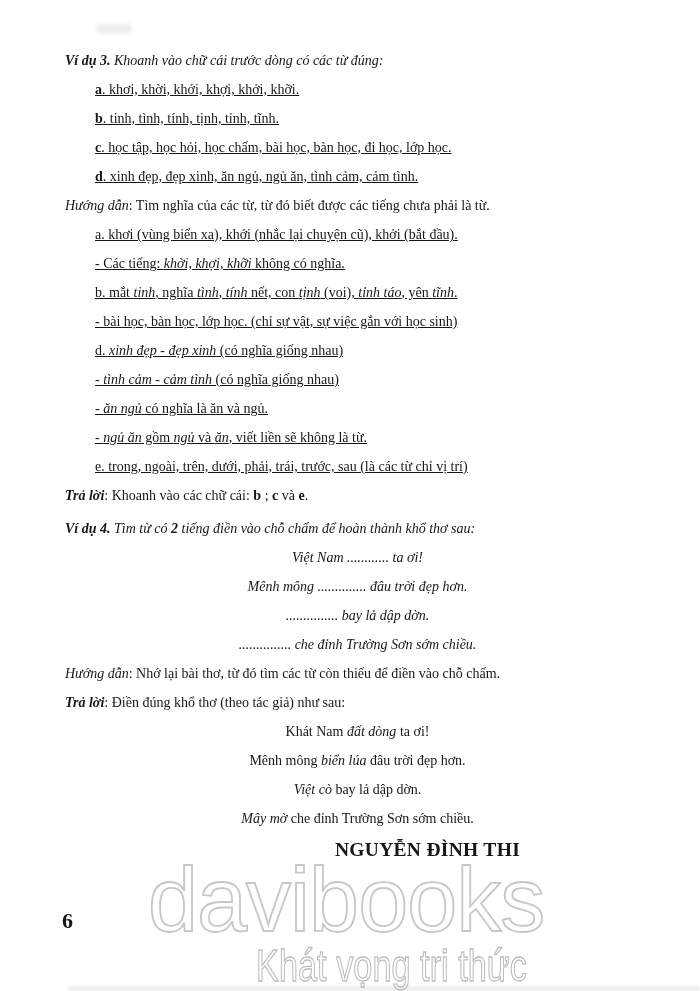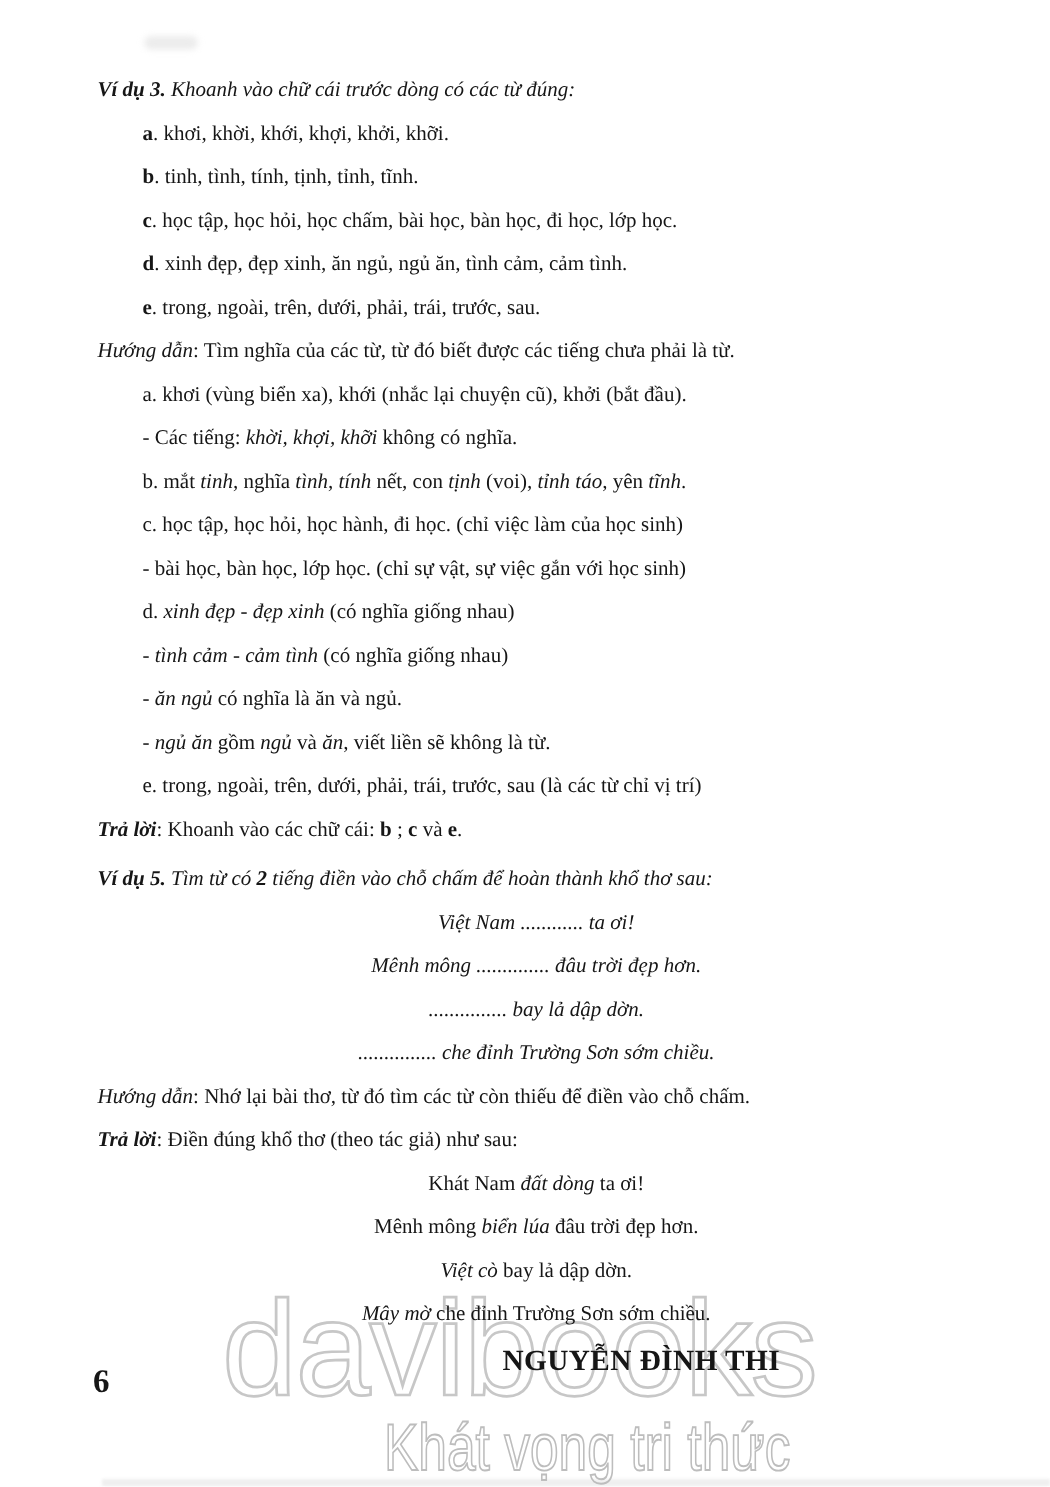--- a/index.html
+++ b/index.html
@@ -15,21 +15,21 @@
     position:absolute;
     left:65px;top:46px;right:50px;
     z-index:2;
   }
   p.line{
     margin:0;
     font-size:14px;
     line-height:29px;
     white-space:nowrap;
   }
-  p.ind{padding-left:30px;}
+  p.ind{padding-left:30px;text-decoration:underline;}
   p.ctr{text-align:center;padding-left:0;}
   p.author{
     text-align:center;
     transform:translateX(70px);
     font-size:19.5px;
     letter-spacing:0.3px;
     margin-top:2px;
   }
   p.mt{margin-top:4px;}
   .s-r{font-style:normal;font-weight:normal;}
@@ -100,34 +100,32 @@
   <div class="wm-brand">davibooks</div>
   <div class="wm-slogan">Khát vọng tri thức</div>
 </div>
 
 <div class="content" id="doc-content">
     <p class="line"><span class="s-bi">Ví dụ 3.</span><span class="s-i"> Khoanh vào chữ cái trước dòng có các từ đúng:</span></p>
     <p class="line ind"><span class="s-b">a</span><span class="s-r">. khơi, khời, khới, khợi, khởi, khỡi.</span></p>
     <p class="line ind"><span class="s-b">b</span><span class="s-r">. tinh, tình, tính, tịnh, tỉnh, tĩnh.</span></p>
     <p class="line ind"><span class="s-b">c</span><span class="s-r">. học tập, học hỏi, học chấm, bài học, bàn học, đi học, lớp học.</span></p>
     <p class="line ind"><span class="s-b">d</span><span class="s-r">. xinh đẹp, đẹp xinh, ăn ngủ, ngủ ăn, tình cảm, cảm tình.</span></p>
-    <p class="line ind"><span class="s-b">e</span><span class="s-r">. trong, ngoài, trên, dưới, phải, trái, trước, sau.</span></p>
     <p class="line"><span class="s-i">Hướng dẫn</span><span class="s-r">: Tìm nghĩa của các từ, từ đó biết được các tiếng chưa phải là từ.</span></p>
     <p class="line ind"><span class="s-r">a. khơi (vùng biển xa), khới (nhắc lại chuyện cũ), khởi (bắt đầu).</span></p>
     <p class="line ind"><span class="s-r">- Các tiếng: </span><span class="s-i">khời, khợi, khỡi</span><span class="s-r"> không có nghĩa.</span></p>
     <p class="line ind"><span class="s-r">b. mắt </span><span class="s-i">tinh</span><span class="s-r">, nghĩa </span><span class="s-i">tình</span><span class="s-r">, </span><span class="s-i">tính</span><span class="s-r"> nết, con </span><span class="s-i">tịnh</span><span class="s-r"> (voi), </span><span class="s-i">tỉnh táo</span><span class="s-r">, yên </span><span class="s-i">tĩnh</span><span class="s-r">.</span></p>
-    <p class="line ind"><span class="s-r">c. học tập, học hỏi, học hành, đi học. (chỉ việc làm của học sinh)</span></p>
     <p class="line ind"><span class="s-r">- bài học, bàn học, lớp học. (chỉ sự vật, sự việc gắn với học sinh)</span></p>
     <p class="line ind"><span class="s-r">d. </span><span class="s-i">xinh đẹp - đẹp xinh</span><span class="s-r"> (có nghĩa giống nhau)</span></p>
     <p class="line ind"><span class="s-r">- </span><span class="s-i">tình cảm - cảm tình</span><span class="s-r"> (có nghĩa giống nhau)</span></p>
     <p class="line ind"><span class="s-r">- </span><span class="s-i">ăn ngủ</span><span class="s-r"> có nghĩa là ăn và ngủ.</span></p>
     <p class="line ind"><span class="s-r">- </span><span class="s-i">ngủ ăn</span><span class="s-r"> gồm </span><span class="s-i">ngủ</span><span class="s-r"> và </span><span class="s-i">ăn</span><span class="s-r">, viết liền sẽ không là từ.</span></p>
     <p class="line ind"><span class="s-r">e. trong, ngoài, trên, dưới, phải, trái, trước, sau (là các từ chỉ vị trí)</span></p>
     <p class="line"><span class="s-bi">Trả lời</span><span class="s-r">: Khoanh vào các chữ cái: </span><span class="s-b">b</span><span class="s-r"> ; </span><span class="s-b">c</span><span class="s-r"> và </span><span class="s-b">e</span><span class="s-r">.</span></p>
-    <p class="line mt"><span class="s-bi">Ví dụ 5.</span><span class="s-i"> Tìm từ có </span><span class="s-bi">2</span><span class="s-i"> tiếng điền vào chỗ chấm để hoàn thành khổ thơ sau:</span></p>
+    <p class="line mt"><span class="s-bi">Ví dụ 4.</span><span class="s-i"> Tìm từ có </span><span class="s-bi">2</span><span class="s-i"> tiếng điền vào chỗ chấm để hoàn thành khổ thơ sau:</span></p>
     <p class="line ctr"><span class="s-i">Việt Nam ............ ta ơi!</span></p>
     <p class="line ctr"><span class="s-i">Mênh mông .............. đâu trời đẹp hơn.</span></p>
     <p class="line ctr"><span class="s-i">............... bay lả dập dờn.</span></p>
     <p class="line ctr"><span class="s-i">............... che đỉnh Trường Sơn sớm chiều.</span></p>
     <p class="line"><span class="s-i">Hướng dẫn</span><span class="s-r">: Nhớ lại bài thơ, từ đó tìm các từ còn thiếu để điền vào chỗ chấm.</span></p>
     <p class="line"><span class="s-bi">Trả lời</span><span class="s-r">: Điền đúng khổ thơ (theo tác giả) như sau:</span></p>
     <p class="line ctr"><span class="s-r">Khát Nam </span><span class="s-i">đất dòng</span><span class="s-r"> ta ơi!</span></p>
     <p class="line ctr"><span class="s-r">Mênh mông </span><span class="s-i">biển lúa</span><span class="s-r"> đâu trời đẹp hơn.</span></p>
     <p class="line ctr"><span class="s-i">Việt cò</span><span class="s-r"> bay lả dập dờn.</span></p>
     <p class="line ctr"><span class="s-i">Mây mờ</span><span class="s-r"> che đỉnh Trường Sơn sớm chiều.</span></p>

